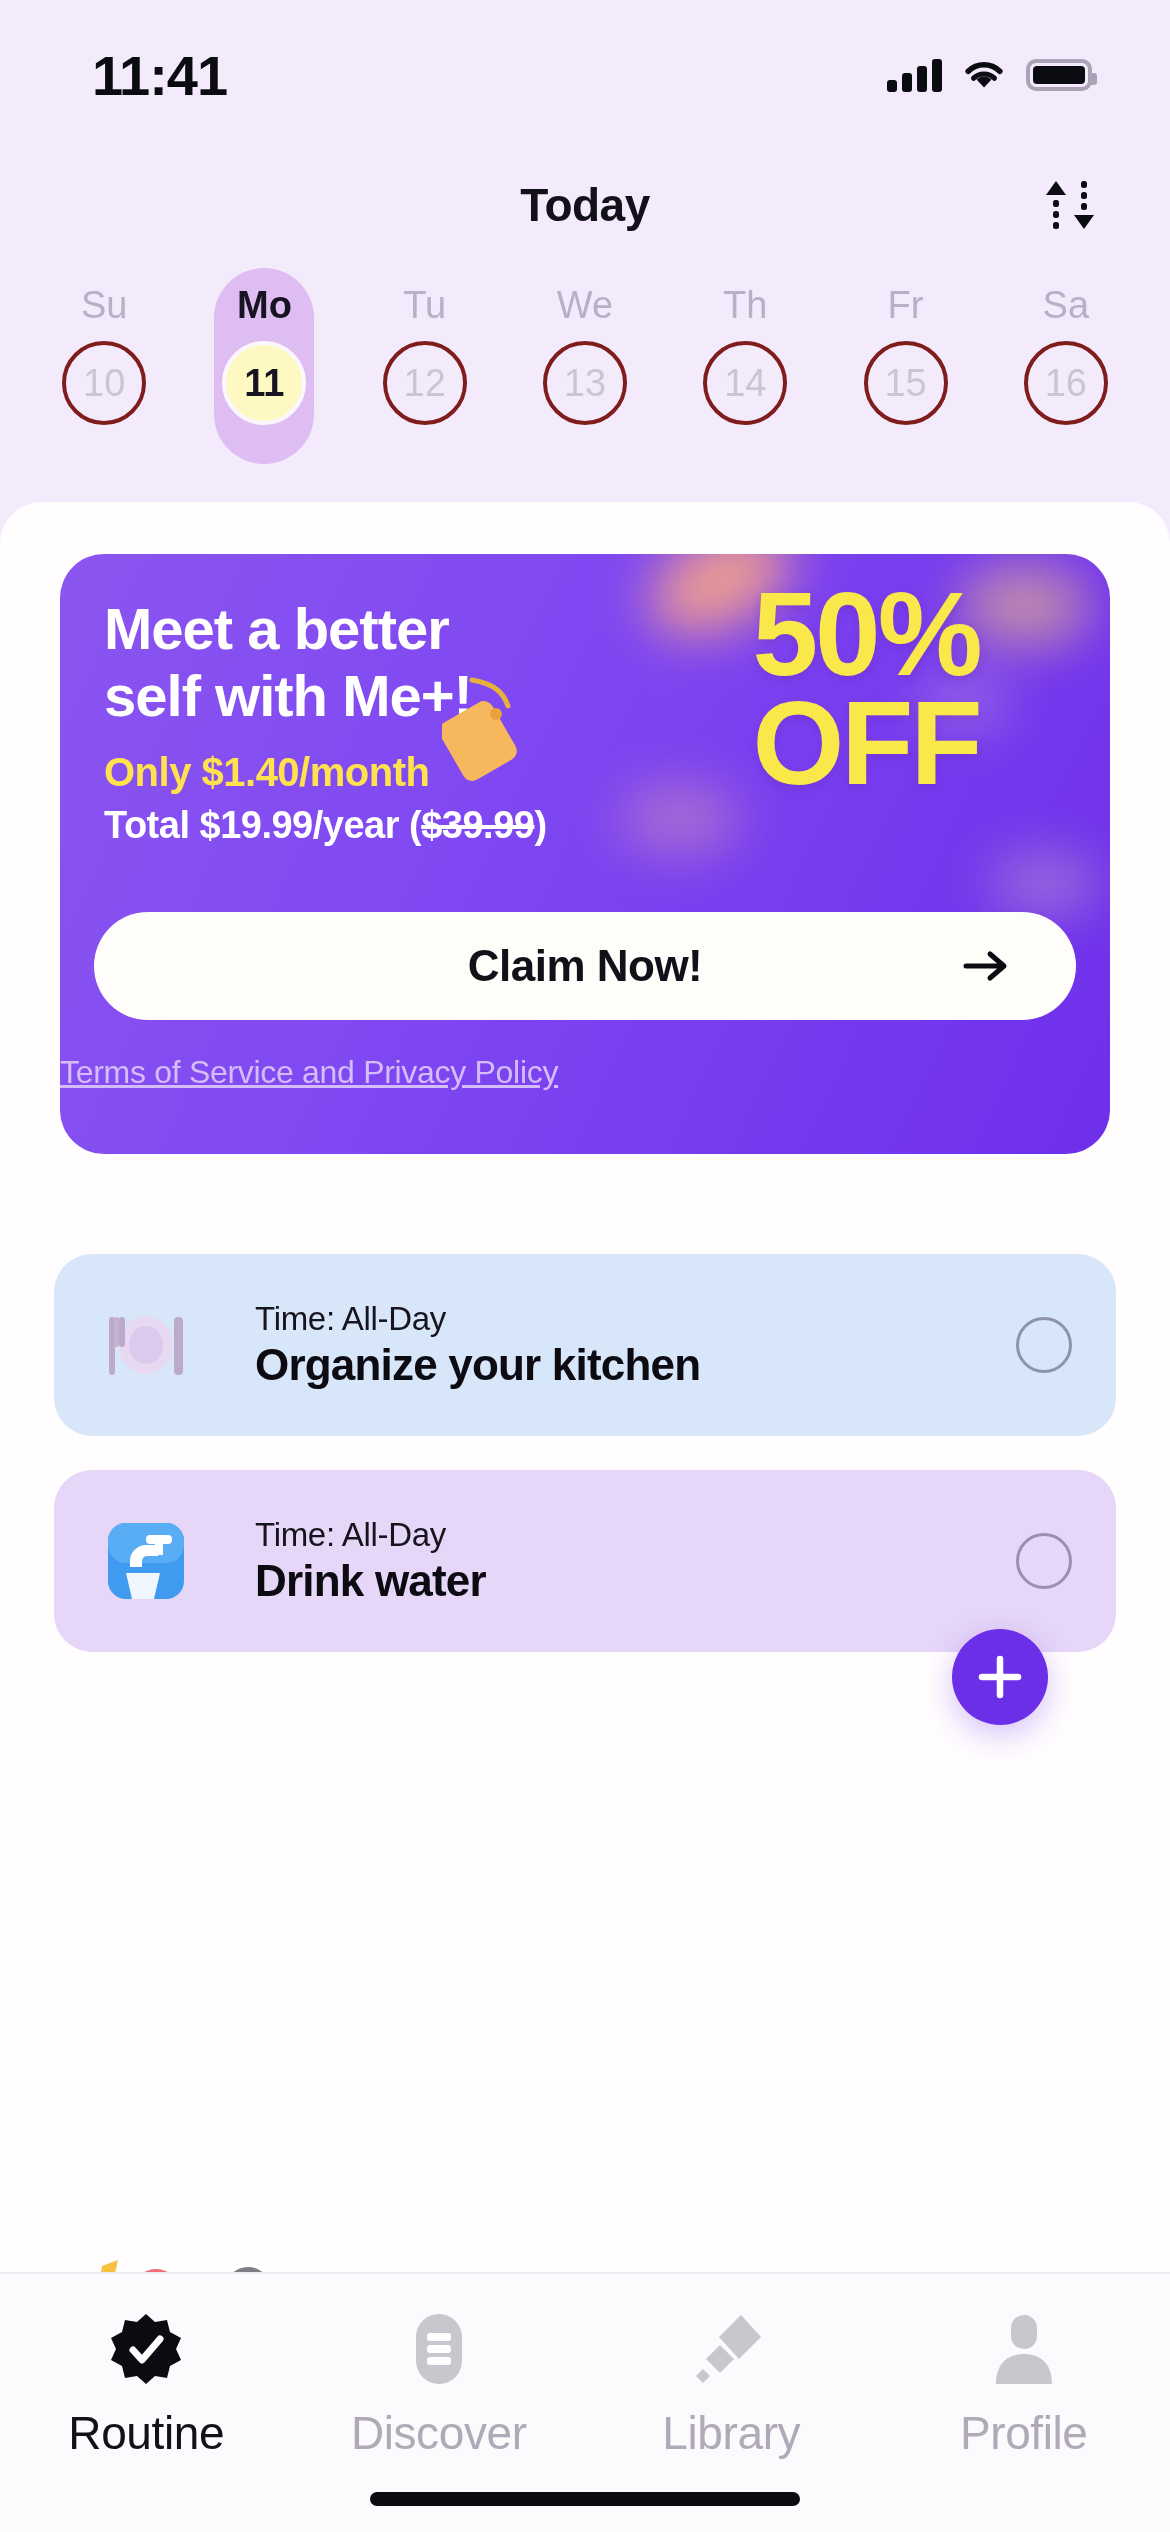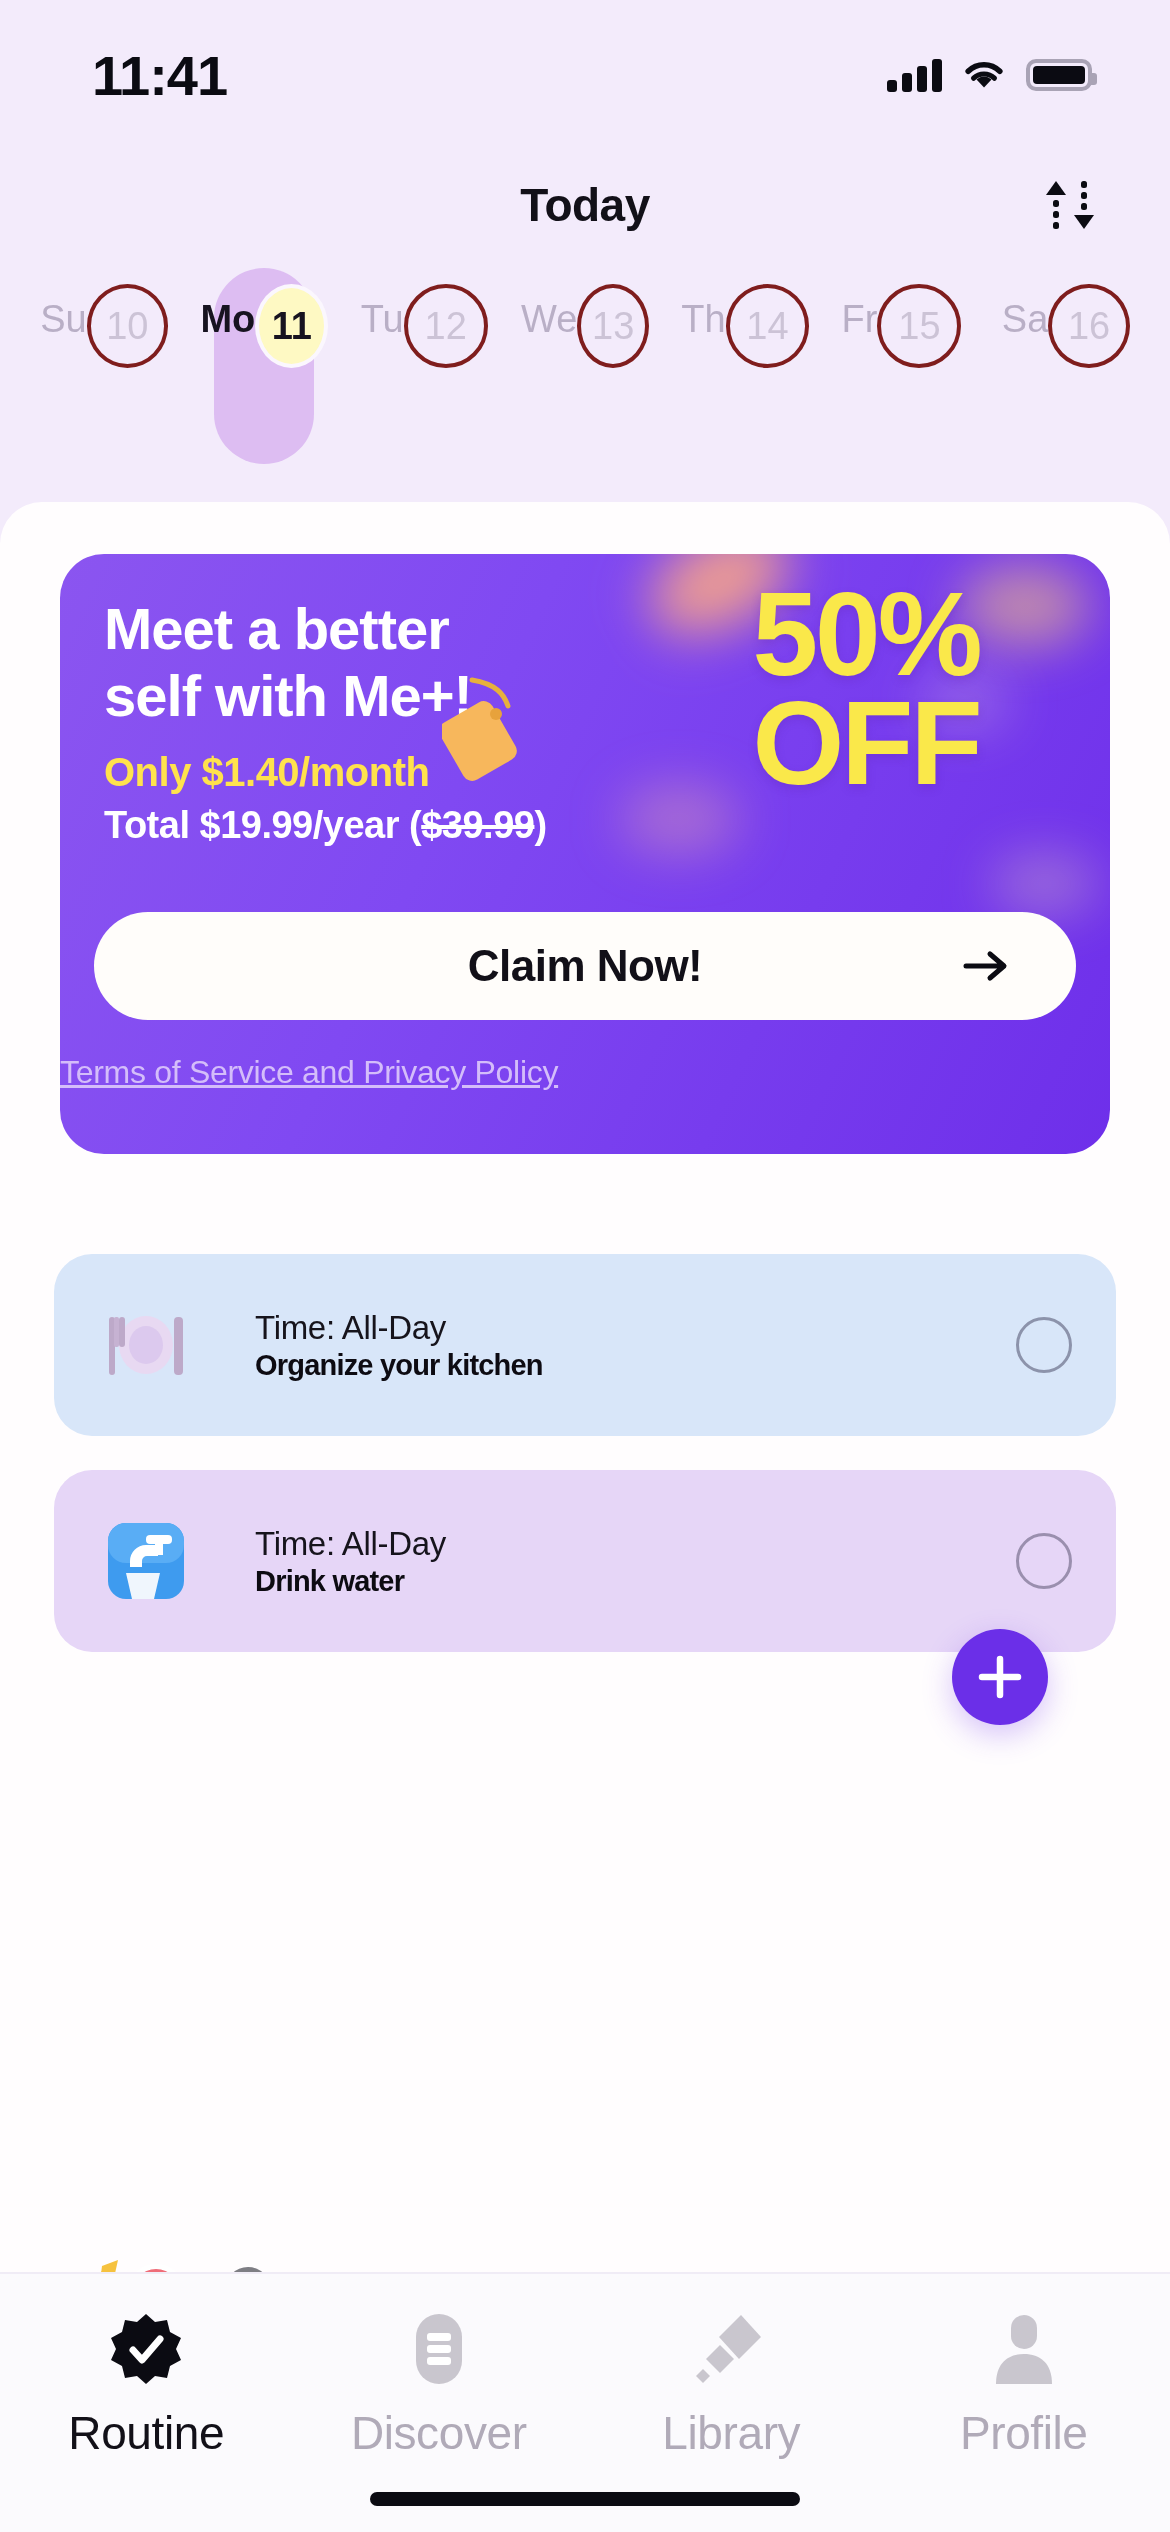--- a/index.html
+++ b/index.html
@@ -45,21 +45,21 @@
     position:absolute; right:58px; top:50%; transform:translateY(-50%);
     width:84px; height:84px; display:flex; align-items:center; justify-content:center;
   }
 
   
   .weekstrip {
     position:absolute; top:268px; left:0; width:1170px; height:230px;
     display:flex; justify-content:space-around; align-items:flex-start;
     padding:0 24px;
   }
-  .day { position:relative; width:128px; display:flex; 
+  .day { position:relative; width:128px; display:flex; flex-direction:column;
          align-items:center; padding-top:16px; }
   .day .pill {
     position:absolute; top:0; left:50%; transform:translateX(-50%);
     width:100px; height:196px; border-radius:52px; background:transparent;
   }
   .day.active .pill { background:#DDBDF2; }
   .day-label {
     position:relative; z-index:2;
     font-size:38px; font-weight:500; color:#B9AFC6; margin-bottom:14px;
   }
@@ -131,21 +131,21 @@
   
   .task {
     position:absolute; left:54px; width:1062px; height:182px;
     border-radius:38px; display:flex; align-items:center; padding:0 44px 0 46px;gap:41px;
   }
   .task-1 { top:752px; background:#D8E6F9; }
   .task-2 { top:968px; background:#E6D6F7; }
   .task-emoji { width:92px; height:92px; flex:0 0 92px; position:relative; }
   .task-text { flex:1; margin-left:22px; }
   .task-time { font-size:33px; color:#16141C; font-weight:400; letter-spacing:-0.3px; }
-  .task-title { font-size:29px; font-weight:700; color:#0D0B12; letter-spacing:-0.8px; margin-top:2px; }
+  .task-title { font-size:44px; font-weight:700; color:#0D0B12; letter-spacing:-0.8px; margin-top:2px; }
   .task-check {
     width:56px; height:56px; border-radius:50%;
     border:3px solid #8C93AB; flex:0 0 56px;
   }
   .task-2 .task-check { border-color:#9A8FAE; }
 
   
   .fab {
     position:absolute; left:1000px; top:1175px; width:96px; height:96px;
     border-radius:50%; background:#6B2FE8;

